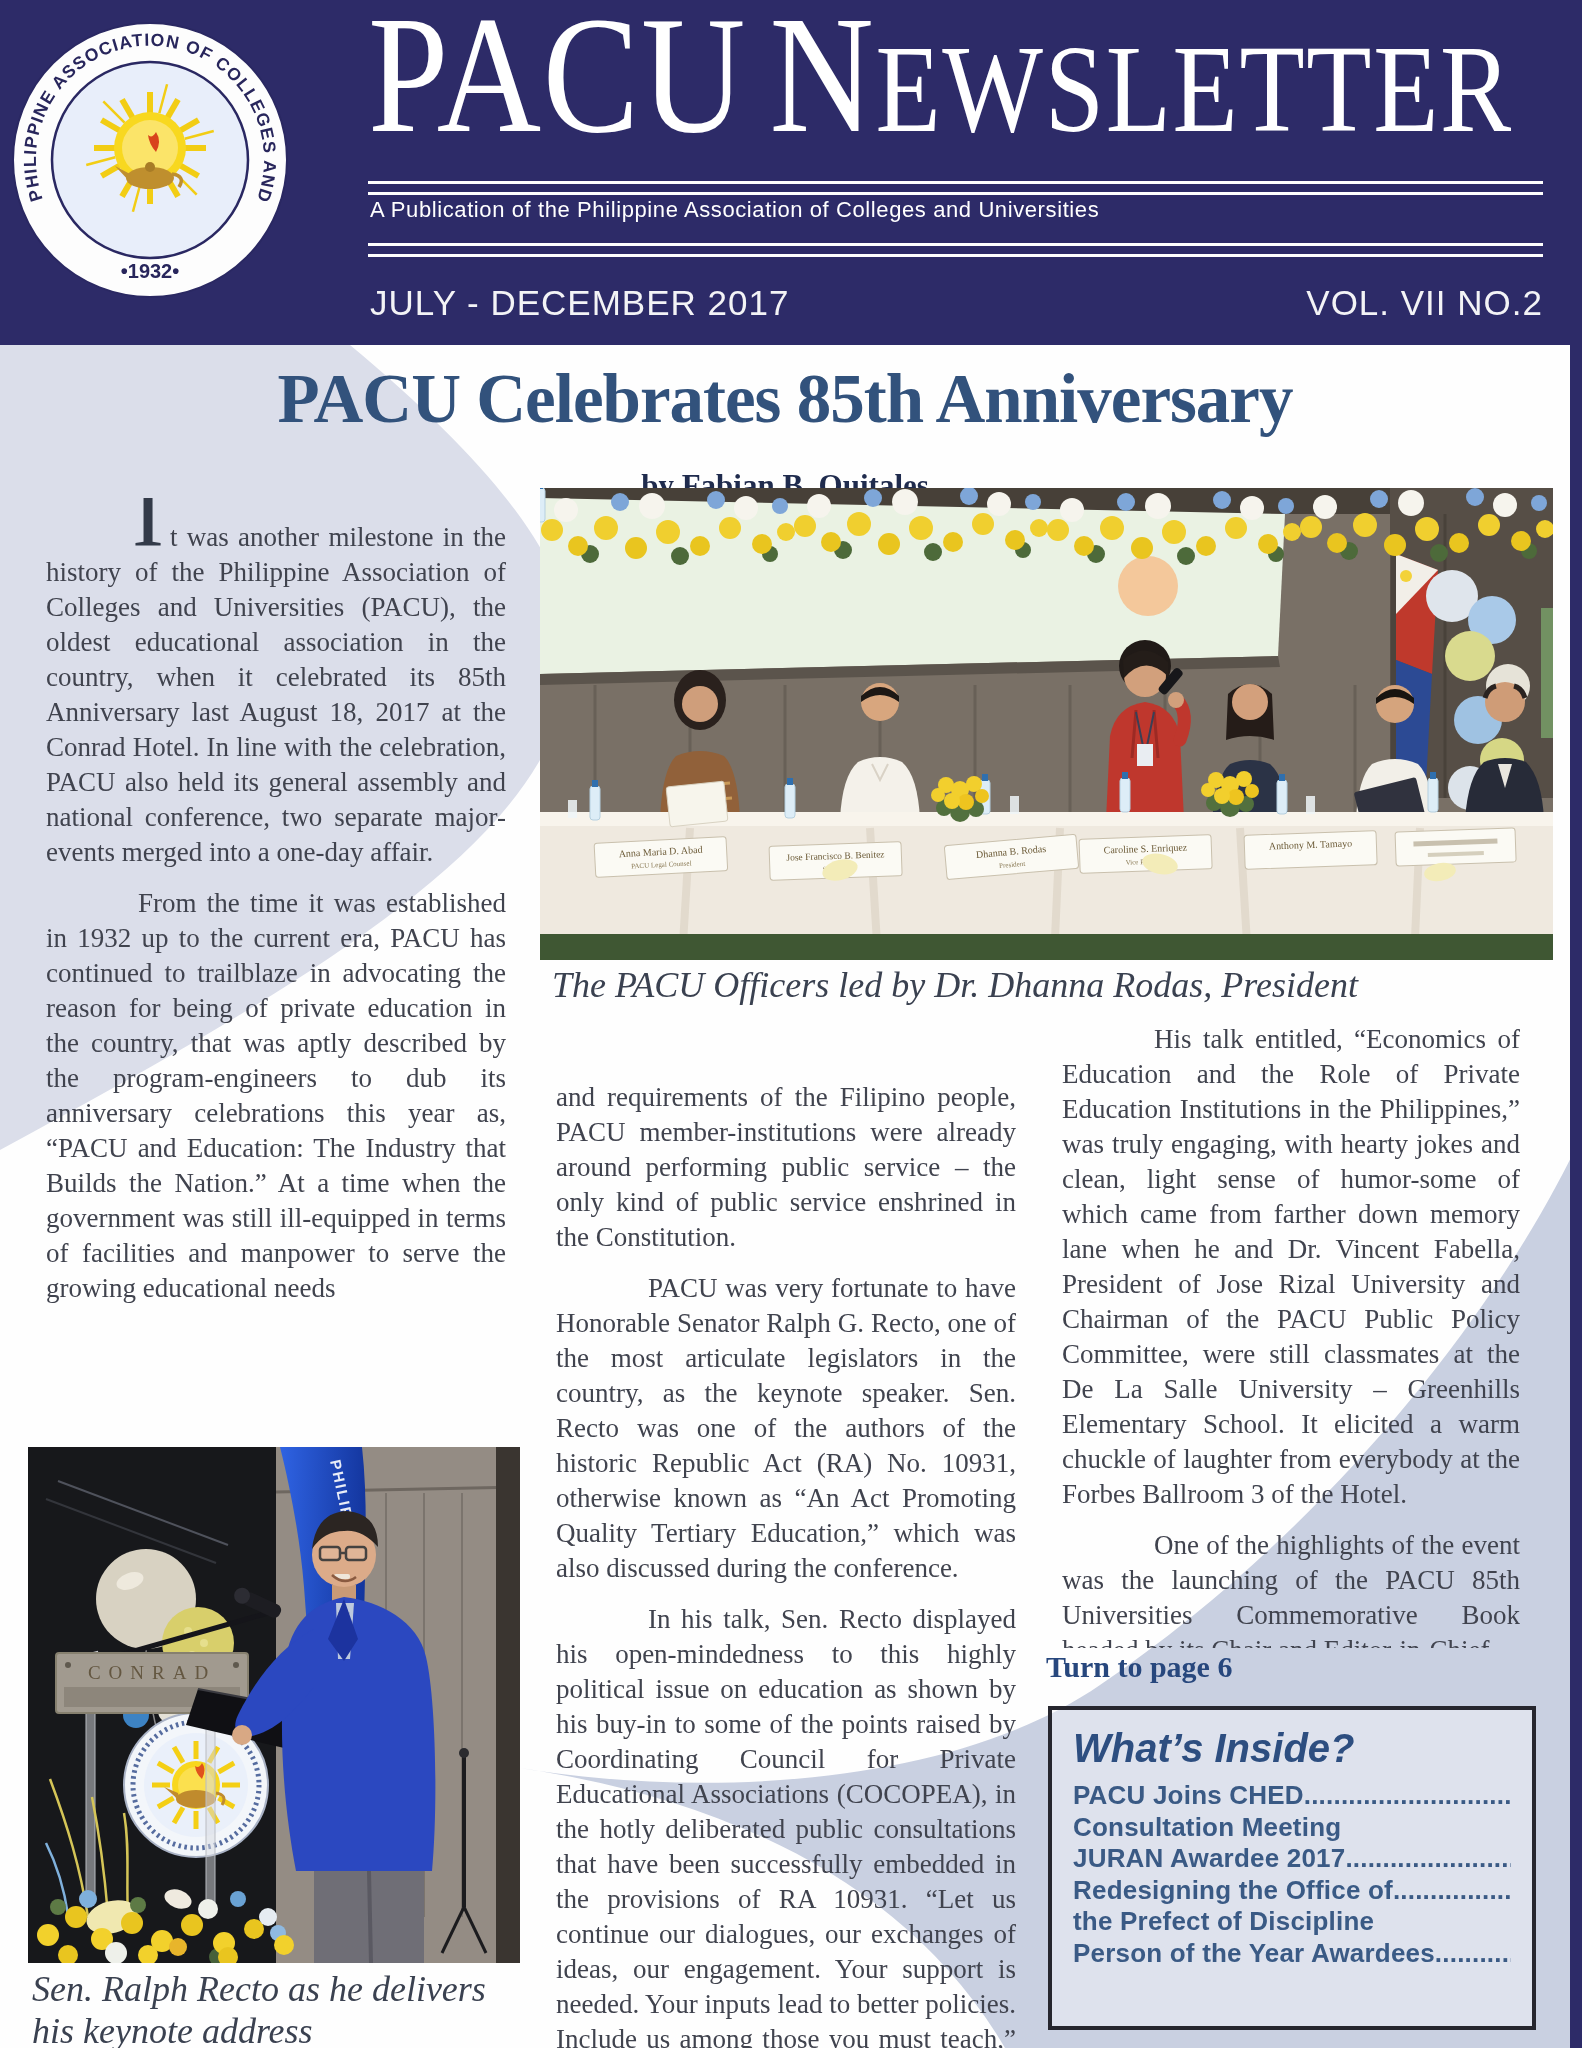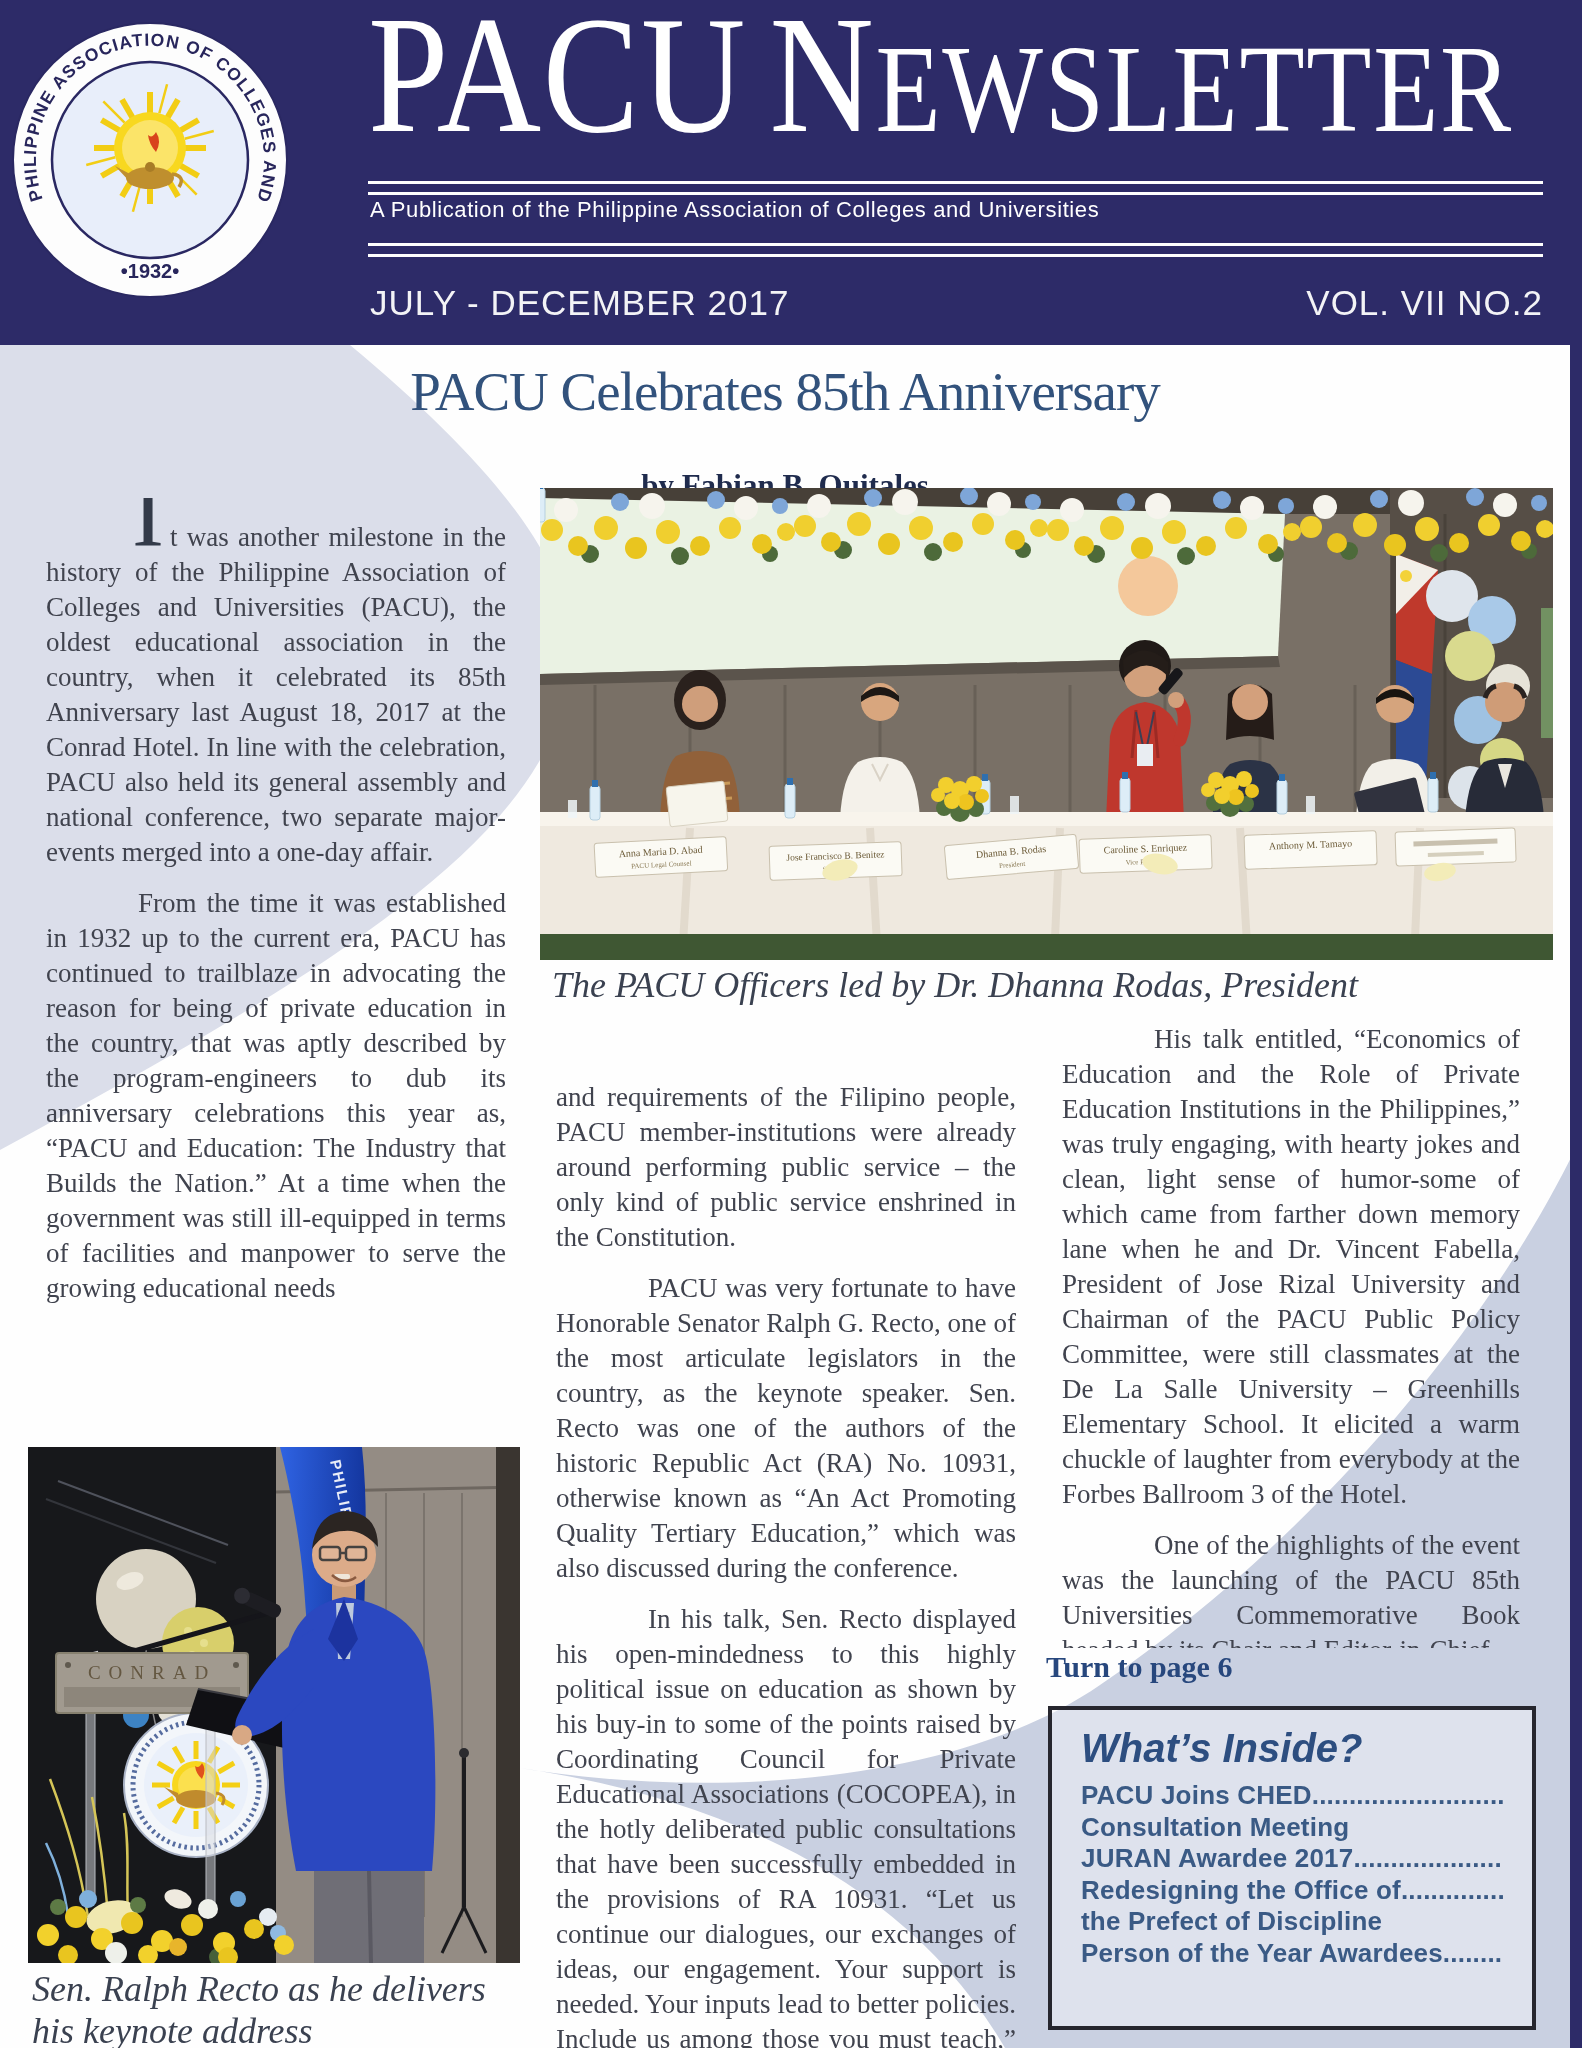--- a/index.html
+++ b/index.html
@@ -18,21 +18,21 @@
   .r1{top:181px;} .r2{top:243px;}
   .mast-sub{position:absolute;left:2px;top:197px;width:1175px;font-family:"Liberation Sans",sans-serif;
             font-size:22px;letter-spacing:.6px;}
   .issue-row{position:absolute;left:2px;top:283px;width:1173px;display:flex;justify-content:space-between;
              font-family:"Liberation Sans",sans-serif;font-size:35px;letter-spacing:1px;color:#f3f3f6;}
   
   #bg{position:absolute;left:0;top:0;}
   .strip{position:absolute;right:0;top:0;width:12px;height:2048px;background:#2d2b68;}
   
   .headline{position:absolute;left:0;top:360px;width:1570px;text-align:center;
-            font-size:55px;font-weight:normal;color:#32527c;letter-spacing:-1px;}
+            font-size:69px;font-weight:bold;color:#32527c;letter-spacing:-1px;}
   .byline{position:absolute;left:0;top:468px;width:1570px;text-align:center;
           font-size:31px;font-weight:bold;color:#1f2b4d;}
   
   .col{position:absolute;font-size:27px;line-height:35px;text-align:justify;color:#40434e;overflow:hidden;}
   .col p{margin:16px;}
   .ind{text-indent:92px;}
   #col-left{left:30px;top:498px;width:492px;height:940px;}
   #col-mid{left:540px;top:1064px;width:492px;height:1012px;}
   #col-right{left:1046px;top:1006px;width:490px;height:642px;}
   .cap-initial{font-size:96px;line-height:0;margin-left:86px;padding-right:6px;color:#333a49;}
@@ -40,21 +40,21 @@
   #cap-main{left:552px;top:964px;width:1000px;}
   #cap-left{left:32px;top:1968px;width:492px;}
   .jump{position:absolute;left:1046px;top:1650px;width:488px;text-align:left;
         font-weight:bold;font-size:30px;color:#27477d;}
   
   .photo{position:absolute;display:block;}
   #photo-main{left:540px;top:488px;}
   #photo-left{left:28px;top:1447px;}
   
   .inside{position:absolute;left:1048px;top:1706px;width:488px;height:324px;box-sizing:border-box;
-          border:4px solid #26262e;background:rgba(248,249,252,.45);padding:16px 29px;}
+          border:4px solid #26262e;background:rgba(248,249,252,.45);padding:16px 21px;}
   .inside h2{margin:0 0 10px 0;font-family:"Liberation Sans",sans-serif;font-style:italic;font-weight:bold;
              font-size:40px;line-height:44px;color:#2d4e80;}
   .toc-line{font-family:"Liberation Sans",sans-serif;font-weight:bold;font-size:26px;line-height:31.5px;
             color:#3a5a85;letter-spacing:.2px;white-space:nowrap;overflow:hidden;}
 </style>
 </head>
 <body>
 
 <div id="page">
 

